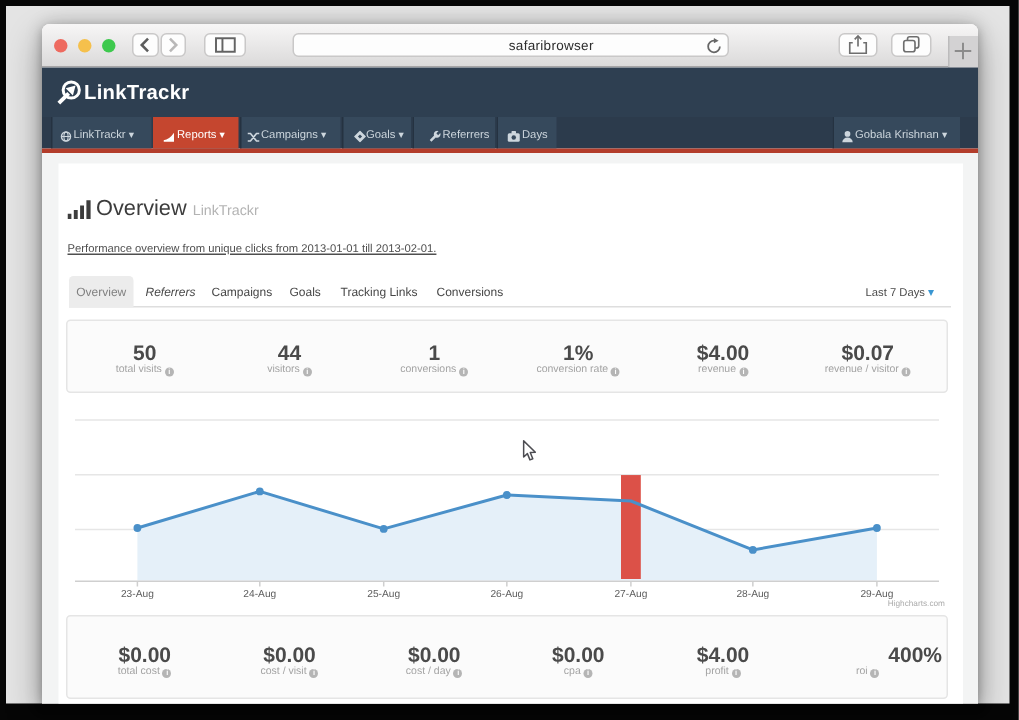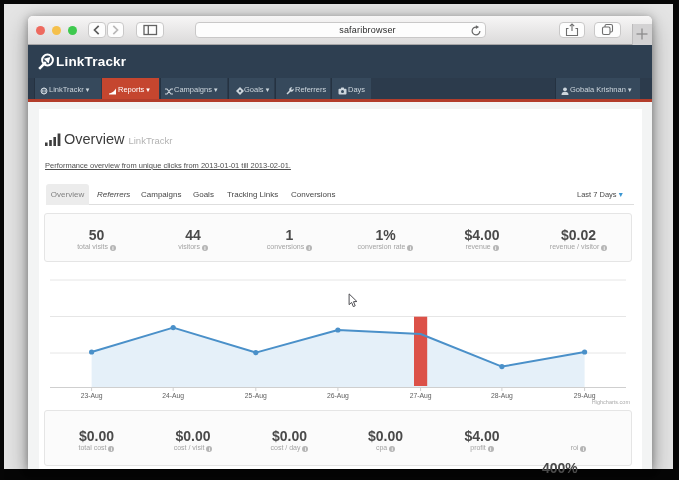--- a/index.html
+++ b/index.html
@@ -157,21 +157,21 @@
 <div class="tab" style="left:291px;">Conversions</div>
 <div class="tab" style="left:577px; font-size:7.5px; color:#4a4a4a;">Last 7 Days <span style="color:#3a96d2; font-size:8px;">▾</span></div>
 
 <div class="abs card" style="top:213px; height:49px;"></div>
 <div id="stats1">
   <div class="abs statnum" style="left:47.5px; top:228px; width:98px; text-align:center;">50</div>
   <div class="abs statnum" style="left:144px; top:228px; width:98px; text-align:center;">44</div>
   <div class="abs statnum" style="left:240.5px; top:228px; width:98px; text-align:center;">1</div>
   <div class="abs statnum" style="left:336.5px; top:228px; width:98px; text-align:center;">1%</div>
   <div class="abs statnum" style="left:433px; top:228px; width:98px; text-align:center;">$4.00</div>
-  <div class="abs statnum" style="left:529.5px; top:228px; width:98px; text-align:center;">$0.02</div>
+  <div class="abs statnum" style="left:529.5px; top:228px; width:98px; text-align:center;">$0.07</div>
   <div class="abs statlbl" style="left:47.5px; top:243px; width:98px; text-align:center;">total visits <span class="icircle">i</span></div>
   <div class="abs statlbl" style="left:144px; top:243px; width:98px; text-align:center;">visitors <span class="icircle">i</span></div>
   <div class="abs statlbl" style="left:240.5px; top:243px; width:98px; text-align:center;">conversions <span class="icircle">i</span></div>
   <div class="abs statlbl" style="left:336.5px; top:243px; width:98px; text-align:center;">conversion rate <span class="icircle">i</span></div>
   <div class="abs statlbl" style="left:433px; top:243px; width:98px; text-align:center;">revenue <span class="icircle">i</span></div>
   <div class="abs statlbl" style="left:529.5px; top:243px; width:98px; text-align:center;">revenue / visitor <span class="icircle">i</span></div>
 </div>
 
 <svg class="abs" style="left:44px; top:262px;" width="588" height="148" viewBox="0 0 588 148">
   <line x1="6" y1="18" x2="582" y2="18" stroke="#e6e6e6" stroke-width="1"></line>
@@ -210,20 +210,20 @@
   <path d="M1.1,0.9 L1.1,11.7 L3.6,9.4 L5.3,13.6 L7.2,12.8 L5.5,8.7 L8.9,8.5 Z" fill="#fff" stroke="#4d4d52" stroke-width="1" stroke-linejoin="round"></path>
 </svg>
 
 <div class="abs card" style="top:410px; height:56px;"></div>
 <div id="stats2">
   <div class="abs statnum" style="left:47.5px; top:429px; width:98px; text-align:center;">$0.00</div>
   <div class="abs statnum" style="left:144px; top:429px; width:98px; text-align:center;">$0.00</div>
   <div class="abs statnum" style="left:240.5px; top:429px; width:98px; text-align:center;">$0.00</div>
   <div class="abs statnum" style="left:336.5px; top:429px; width:98px; text-align:center;">$0.00</div>
   <div class="abs statnum" style="left:433px; top:429px; width:98px; text-align:center;">$4.00</div>
-  <div class="abs statnum" style="left:542px; top:429px; width:98px; text-align:left;margin-top:32px;">400%</div>
+  <div class="abs statnum" style="left:530px; top:429px; width:98px; text-align:right;">400%</div>
   <div class="abs statlbl" style="left:47.5px; top:444px; width:98px; text-align:center;">total cost <span class="icircle">i</span></div>
   <div class="abs statlbl" style="left:144px; top:444px; width:98px; text-align:center;">cost / visit <span class="icircle">i</span></div>
   <div class="abs statlbl" style="left:240.5px; top:444px; width:98px; text-align:center;">cost / day <span class="icircle">i</span></div>
   <div class="abs statlbl" style="left:336.5px; top:444px; width:98px; text-align:center;">cpa <span class="icircle">i</span></div>
   <div class="abs statlbl" style="left:433px; top:444px; width:98px; text-align:center;">profit <span class="icircle">i</span></div>
   <div class="abs statlbl" style="left:529.5px; top:444px; width:98px; text-align:center;">roi <span class="icircle">i</span></div>
 </div>
 
 </body></html>

